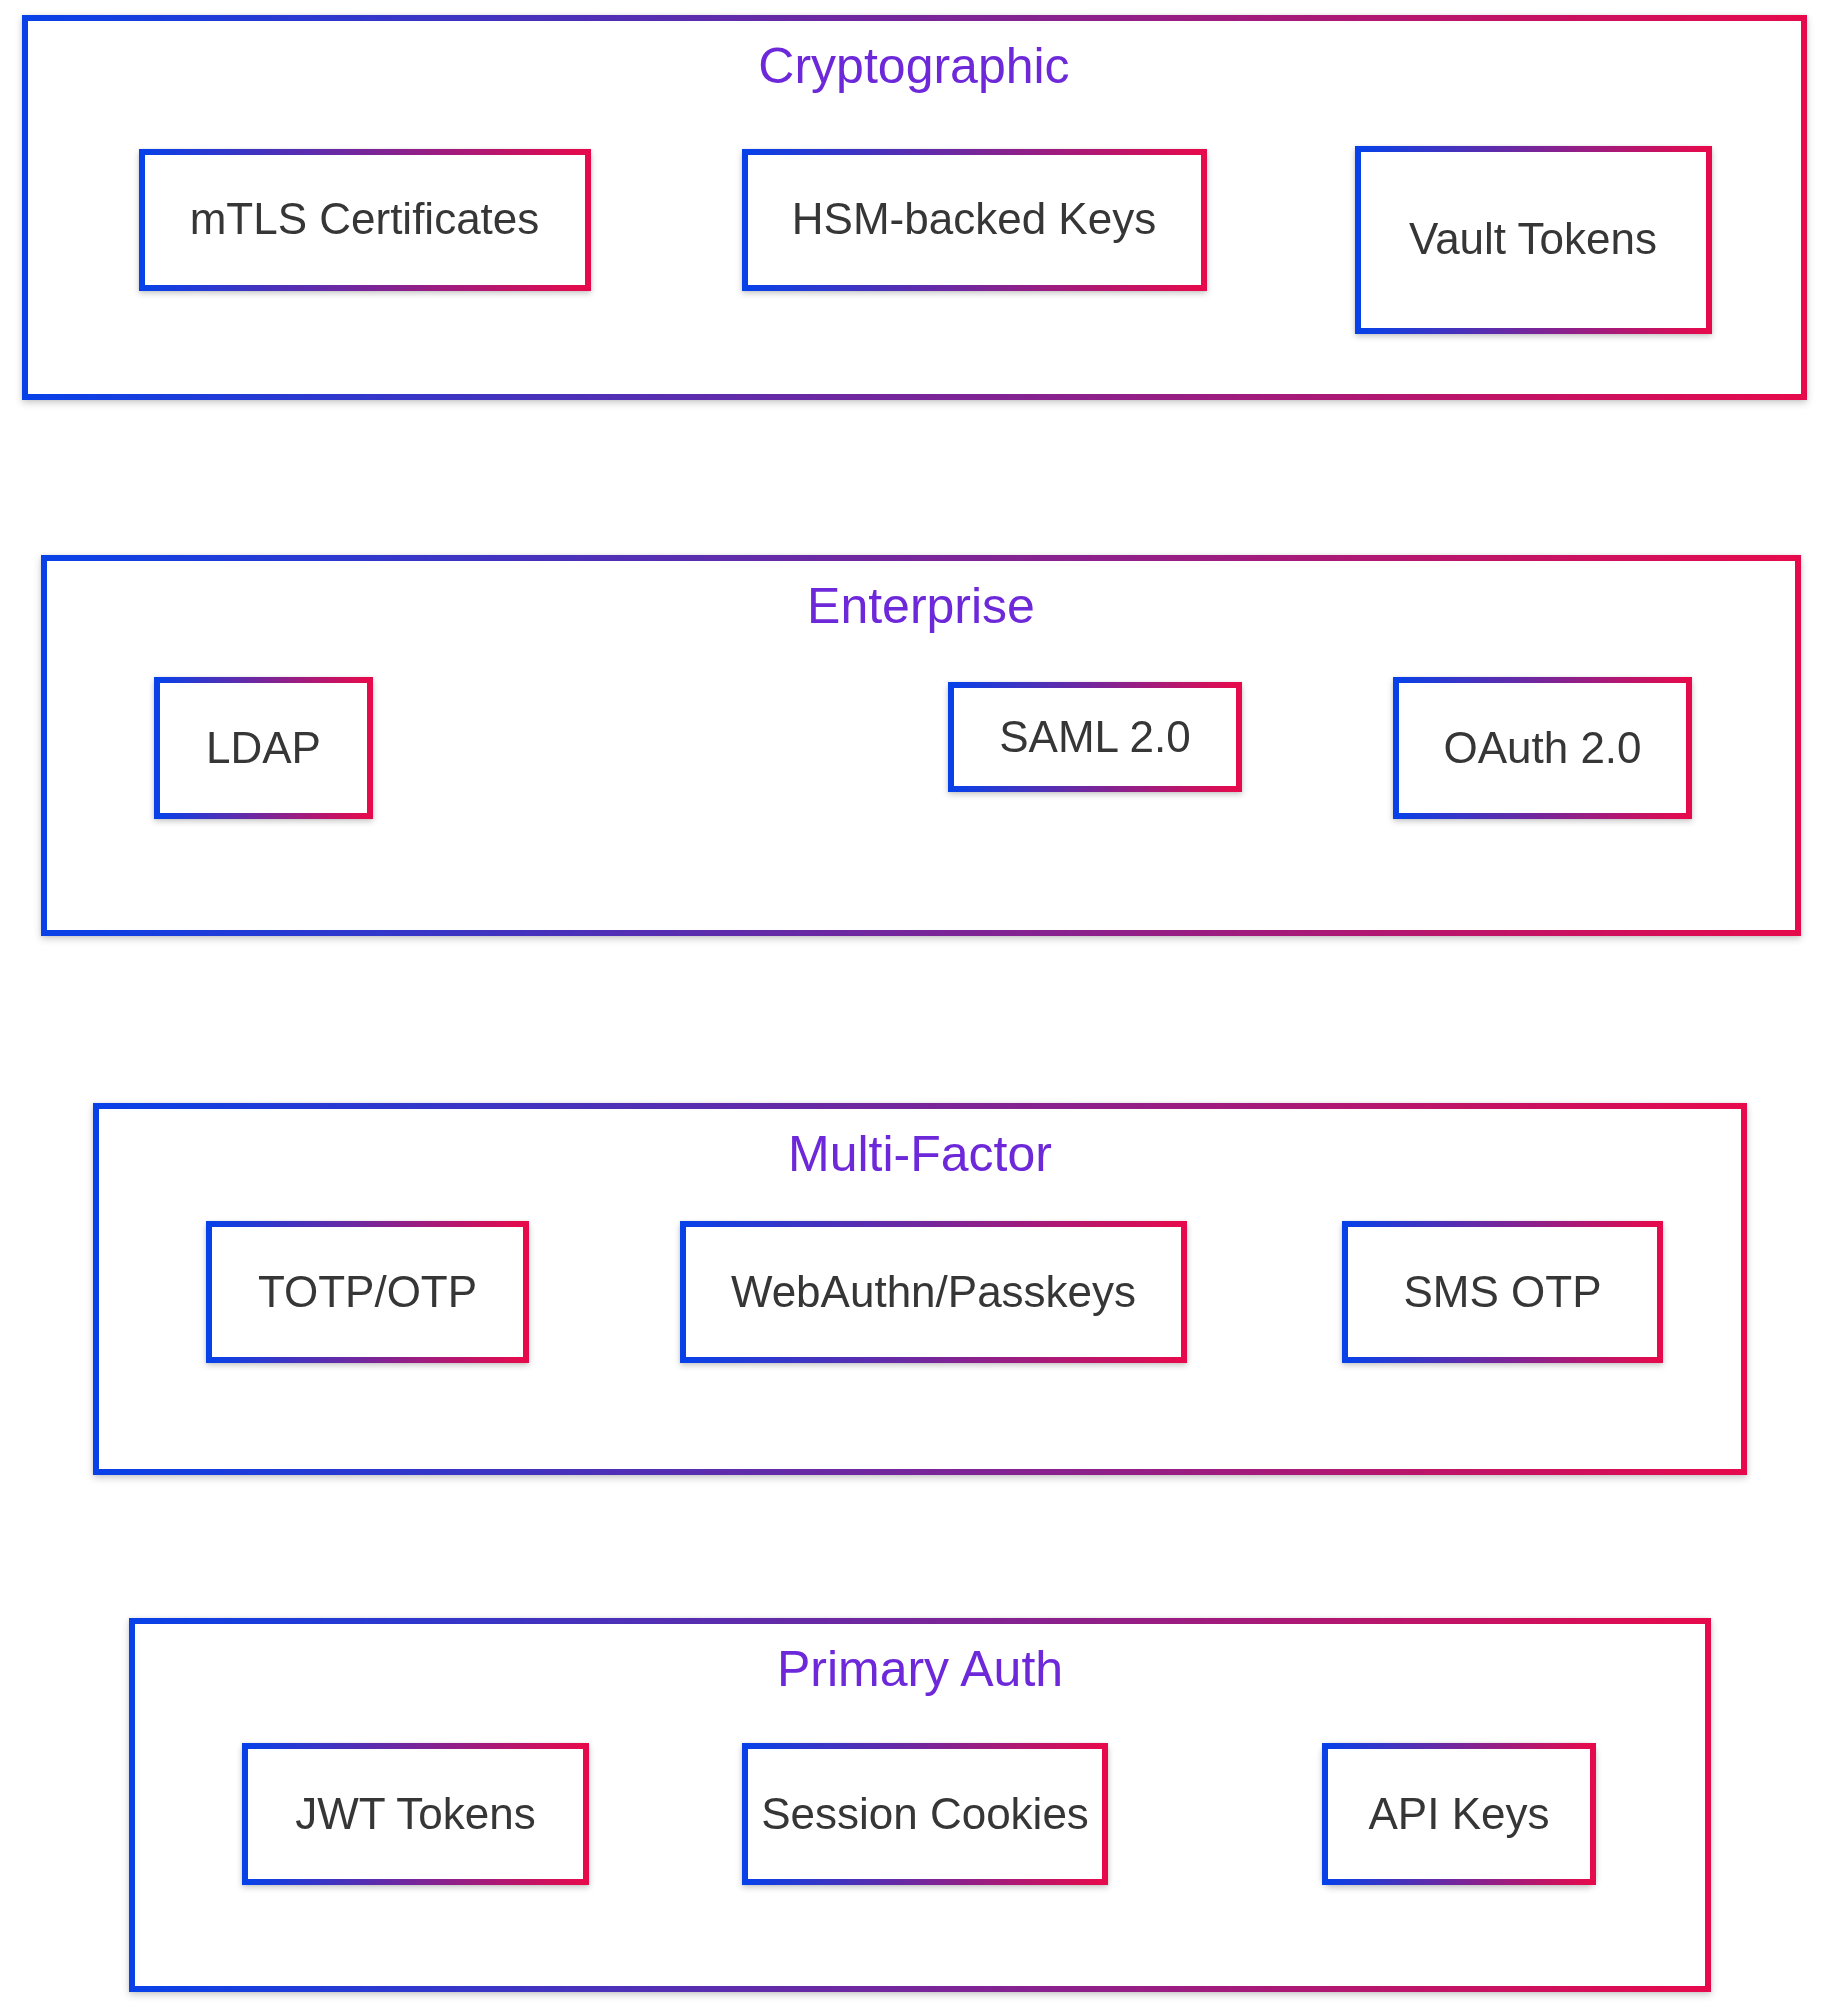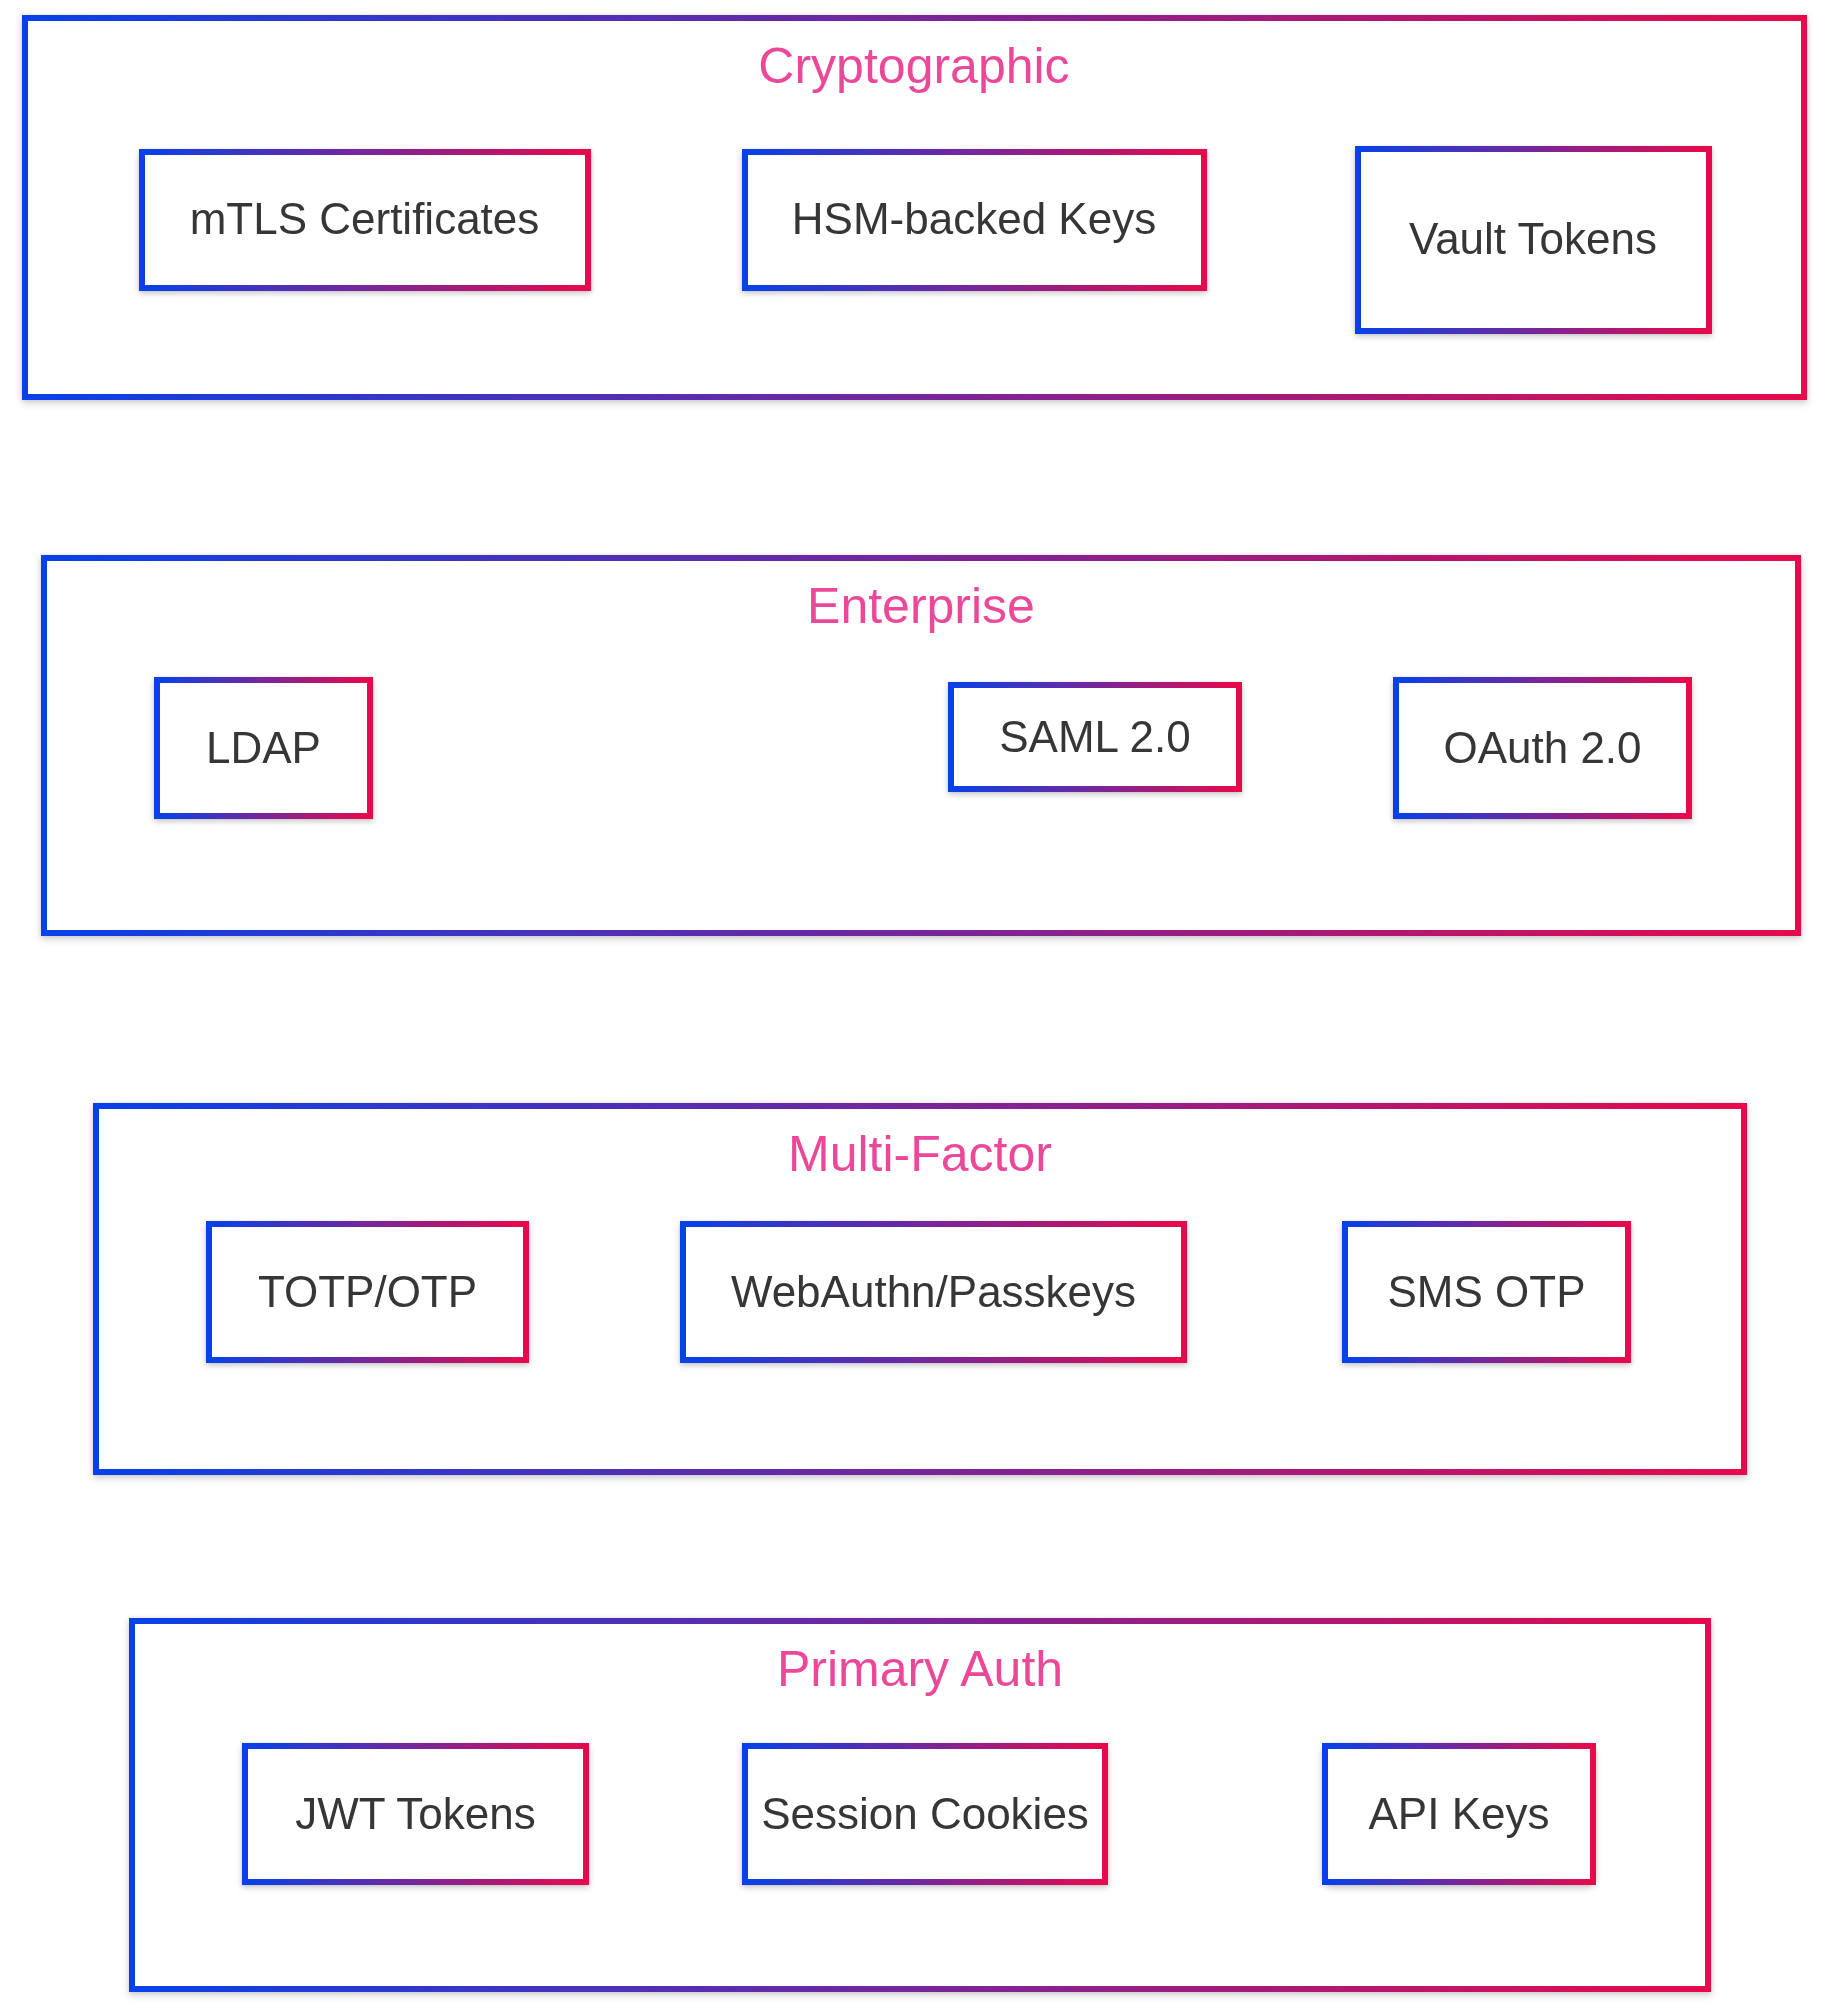--- a/index.html
+++ b/index.html
@@ -25,21 +25,21 @@
   }
   .band-title {
     position: absolute;
     top: 17px;
     left: 0;
     right: 0;
     text-align: center;
     font-size: 50px;
     line-height: 1.15;
     font-weight: 400;
-    color: #ec4899;
+    color: #6d28d9;
     white-space: nowrap;
   }
   .node {
     position: absolute;
     box-sizing: border-box;
     background: #ffffff;
     border: 6.8px solid;
     border-image: linear-gradient(to right, var(--gstart), var(--gend)) 1;
     box-shadow: 0 2.6px 6.3px rgba(0,0,0,0.22), 0 0 2.6px rgba(0,0,0,0.08);
     display: flex;
@@ -87,21 +87,21 @@
   </section>
 
   <section class="band" style="top:1091px; left:93px; width:1654px; height:372px;margin-top:12px;">
     <div class="band-title">Multi-Factor</div>
     <div class="node" style="left:107px; top:112px; width:323px; height:142px;">
       <span class="node-label">TOTP/OTP</span>
     </div>
     <div class="node" style="left:581px; top:112px; width:507px; height:142px;">
       <span class="node-label">WebAuthn/Passkeys</span>
     </div>
-    <div class="node" style="left:1243px; top:112px; width:289px; height:142px;">
+    <div class="node" style="left:1243px; top:112px; width:321px; height:142px;">
       <span class="node-label">SMS OTP</span>
     </div>
   </section>
 
   <section class="band" style="top:1618px; left:129px; width:1582px; height:374px;">
     <div class="band-title">Primary Auth</div>
     <div class="node" style="left:107px; top:119px; width:347px; height:142px;">
       <span class="node-label">JWT Tokens</span>
     </div>
     <div class="node" style="left:607px; top:119px; width:366px; height:142px;">

